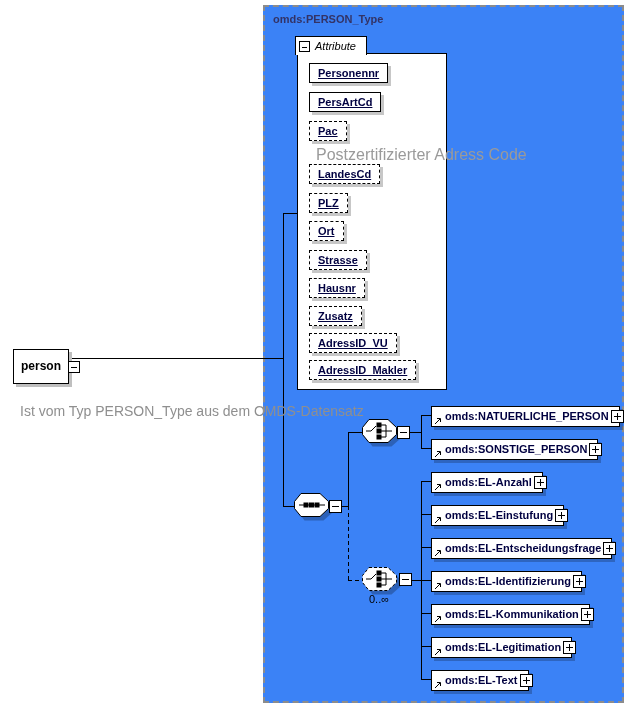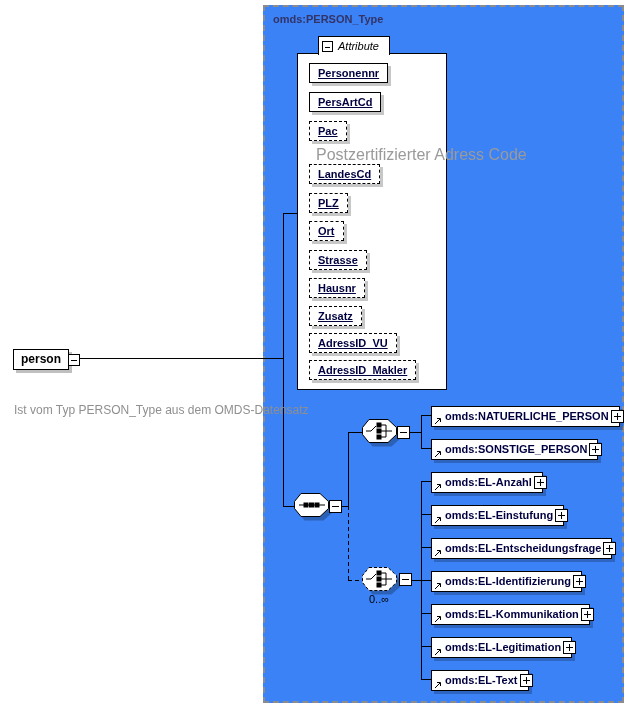--- a/index.html
+++ b/index.html
@@ -27,33 +27,33 @@
   
   .pm{
     position:absolute;width:13px;height:13px;background:#fff;border:1px solid #000;box-sizing:border-box;
   }
   .pm::before{content:"";position:absolute;left:2px;right:2px;top:5px;height:1px;background:#000;}
   .pm.plus::after{content:"";position:absolute;top:2px;bottom:2px;left:5px;width:1px;background:#000;}
   .el-box .pm{right:-5px;top:50%;margin-top:-7px;}
   
   .person-box{
     position:absolute;left:13px;top:349px;background:#fff;border:1px solid #000;
-    padding:3px 7px;font-size:12px;font-weight:bold;color:#000;
+    padding:10px 7px;font-size:12px;font-weight:bold;color:#000;
     box-shadow:3px 3px 0 rgba(0,0,0,0.25);line-height:13px;
   }
   .person-box .pm{right:-12px;top:50%;margin-top:-6px;width:12px;height:12px;}
   .root-caption{
-    position:absolute;left:14px;top:375px;font-size:12px;color:#8f8f8f;white-space:nowrap;margin-top:28px;
+    position:absolute;left:20px;top:375px;font-size:14px;color:#8f8f8f;white-space:nowrap;margin-top:28px;
   }
   
   .attr-tab{
     position:absolute;left:295px;top:36px;height:19px;width:72px;background:#fff;
     border:1px solid #000;border-bottom:none;z-index:3;
     font-size:11px;font-style:italic;color:#000;display:flex;align-items:center;gap:5px;
-    padding-left:3px;box-sizing:border-box;margin-left:23px;
+    padding-left:3px;box-sizing:border-box;
   }
   .attr-tab .pm{position:relative;width:11px;height:11px;flex:0 0 auto;}
   .attr-container{
     position:absolute;left:297px;top:53px;width:148px;height:335px;
     background:#fff;border:1px solid #000;z-index:2;
   }
   .attr-box{
     position:absolute;left:11px;background:#fff;border:1px solid #000;
     padding:3px 8px;font-size:11px;font-weight:bold;color:#000040;
     box-shadow:3px 3px 0 rgba(0,0,0,0.22);white-space:nowrap;line-height:12px;text-decoration:underline;

